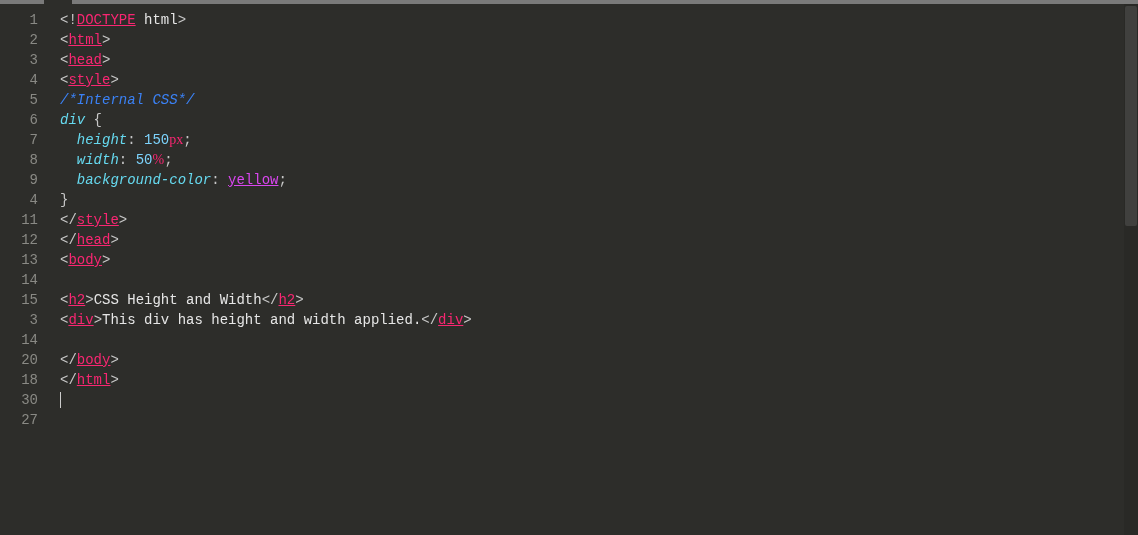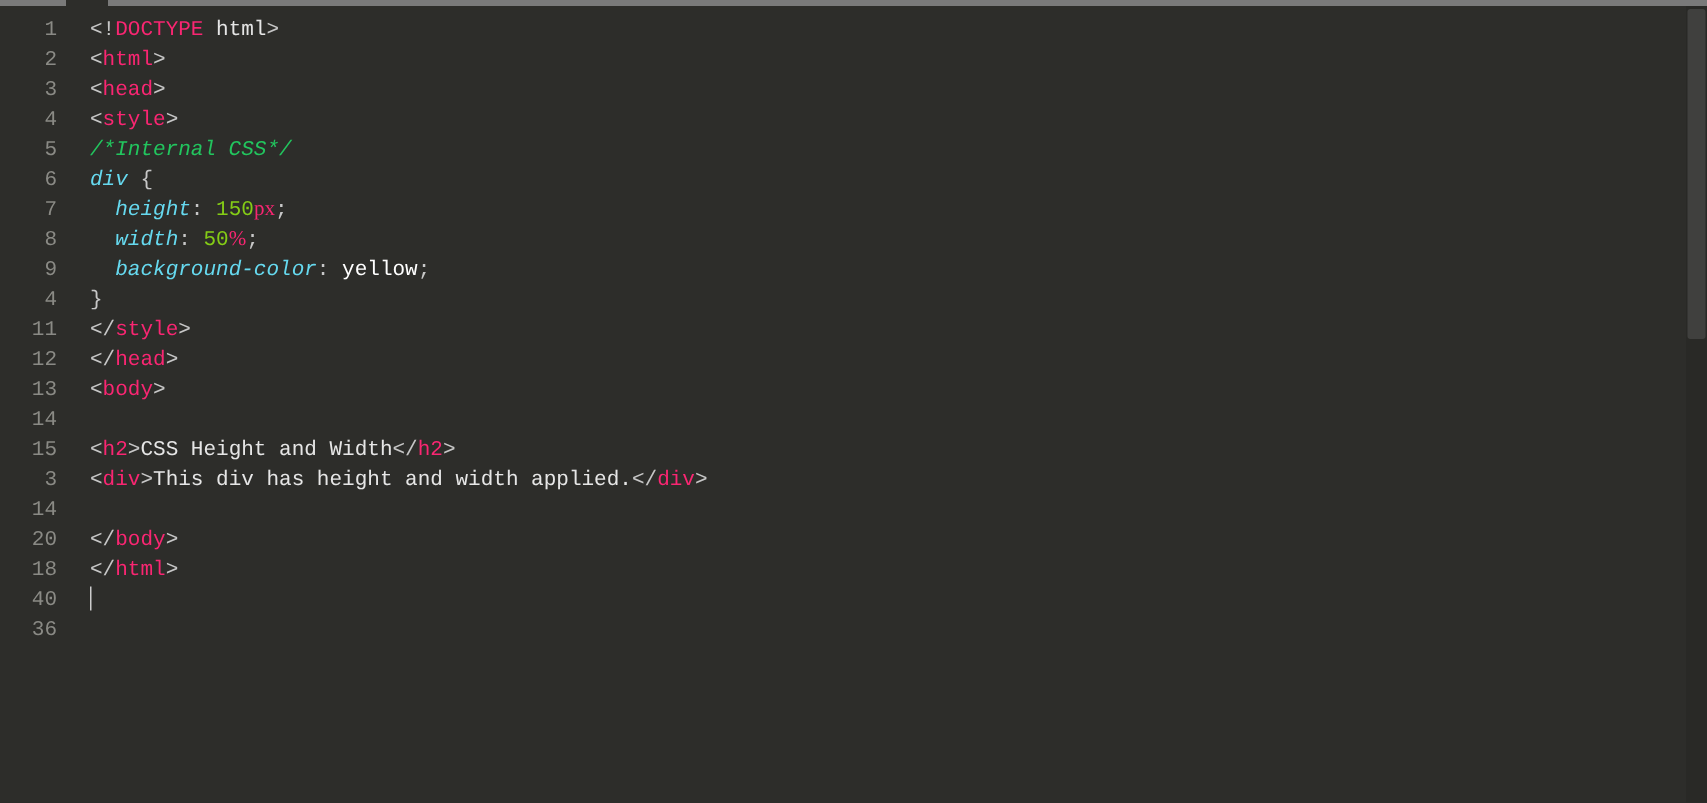--- a/index.html
+++ b/index.html
@@ -46,26 +46,26 @@
     flex: 1;
     padding-top: 6px;
     padding-left: 12px;
     white-space: pre;
   }
   .code .row {
     height: 20px;
     line-height: 20px;
   }
   .p  { color: #c7c7c7; }      
-  .tg { color: #f92672; }      
+  .tg { color: #f92672; text-decoration: underline; }      
   .kw { color: #66d9ef; font-style: italic; } 
-  .cm { color: #22c55e; font-style: italic; text-align: right; } 
-  .nm { color: #84cc16; }      
+  .cm { color: #3b82f6; font-style: italic; text-align: right; } 
+  .nm { color: #7dd3fc; }      
   .un { color: #f92672; font-family: Liberation Serif, serif; }      
-  .vl { color: #ffffff; }      
+  .vl { color: #d946ef; text-decoration: underline; }      
   .tx { color: #e6e6e6; }      
   .cursor {
     display: inline-block;
     width: 1px;
     height: 16px;
     background: #cccccc;
     vertical-align: middle;
   }
   .scrollbar-track {
     position: absolute;
@@ -105,20 +105,20 @@
       <div class="ln">4</div>
       <div class="ln">11</div>
       <div class="ln">12</div>
       <div class="ln">13</div>
       <div class="ln">14</div>
       <div class="ln">15</div>
       <div class="ln">3</div>
       <div class="ln">14</div>
       <div class="ln">20</div>
       <div class="ln">18</div>
-      <div class="ln">40</div>
-      <div class="ln">36</div>
+      <div class="ln">30</div>
+      <div class="ln">27</div>
     </div>
   <div class="code" id="code"><div class="row"><span class="p">&lt;!</span><span class="tg">DOCTYPE</span><span class="tx"> html</span><span class="p">&gt;</span></div><div class="row"><span class="p">&lt;</span><span class="tg">html</span><span class="p">&gt;</span></div><div class="row"><span class="p">&lt;</span><span class="tg">head</span><span class="p">&gt;</span></div><div class="row"><span class="p">&lt;</span><span class="tg">style</span><span class="p">&gt;</span></div><div class="row"><span class="cm">/*Internal CSS*/</span></div><div class="row"><span class="kw">div</span><span class="p"> {</span></div><div class="row"><span class="p">  </span><span class="kw">height</span><span class="p">: </span><span class="nm">150</span><span class="un">px</span><span class="p">;</span></div><div class="row"><span class="p">  </span><span class="kw">width</span><span class="p">: </span><span class="nm">50</span><span class="un">%</span><span class="p">;</span></div><div class="row"><span class="p">  </span><span class="kw">background-color</span><span class="p">: </span><span class="vl">yellow</span><span class="p">;</span></div><div class="row"><span class="p">}</span></div><div class="row"><span class="p">&lt;/</span><span class="tg">style</span><span class="p">&gt;</span></div><div class="row"><span class="p">&lt;/</span><span class="tg">head</span><span class="p">&gt;</span></div><div class="row"><span class="p">&lt;</span><span class="tg">body</span><span class="p">&gt;</span></div><div class="row"><span class="p"></span></div><div class="row"><span class="p">&lt;</span><span class="tg">h2</span><span class="p">&gt;</span><span class="tx">CSS Height and Width</span><span class="p">&lt;/</span><span class="tg">h2</span><span class="p">&gt;</span></div><div class="row"><span class="p">&lt;</span><span class="tg">div</span><span class="p">&gt;</span><span class="tx">This div has height and width applied.</span><span class="p">&lt;/</span><span class="tg">div</span><span class="p">&gt;</span></div><div class="row"><span class="p"></span></div><div class="row"><span class="p">&lt;/</span><span class="tg">body</span><span class="p">&gt;</span></div><div class="row"><span class="p">&lt;/</span><span class="tg">html</span><span class="p">&gt;</span></div><div class="row"><span class="p"></span><span class="cursor"></span></div><div class="row"><span class="p"></span></div></div>
   <div class="scrollbar-track">
     <div class="scrollbar-thumb"></div>
   </div>
 </div>
 
 </body></html>

